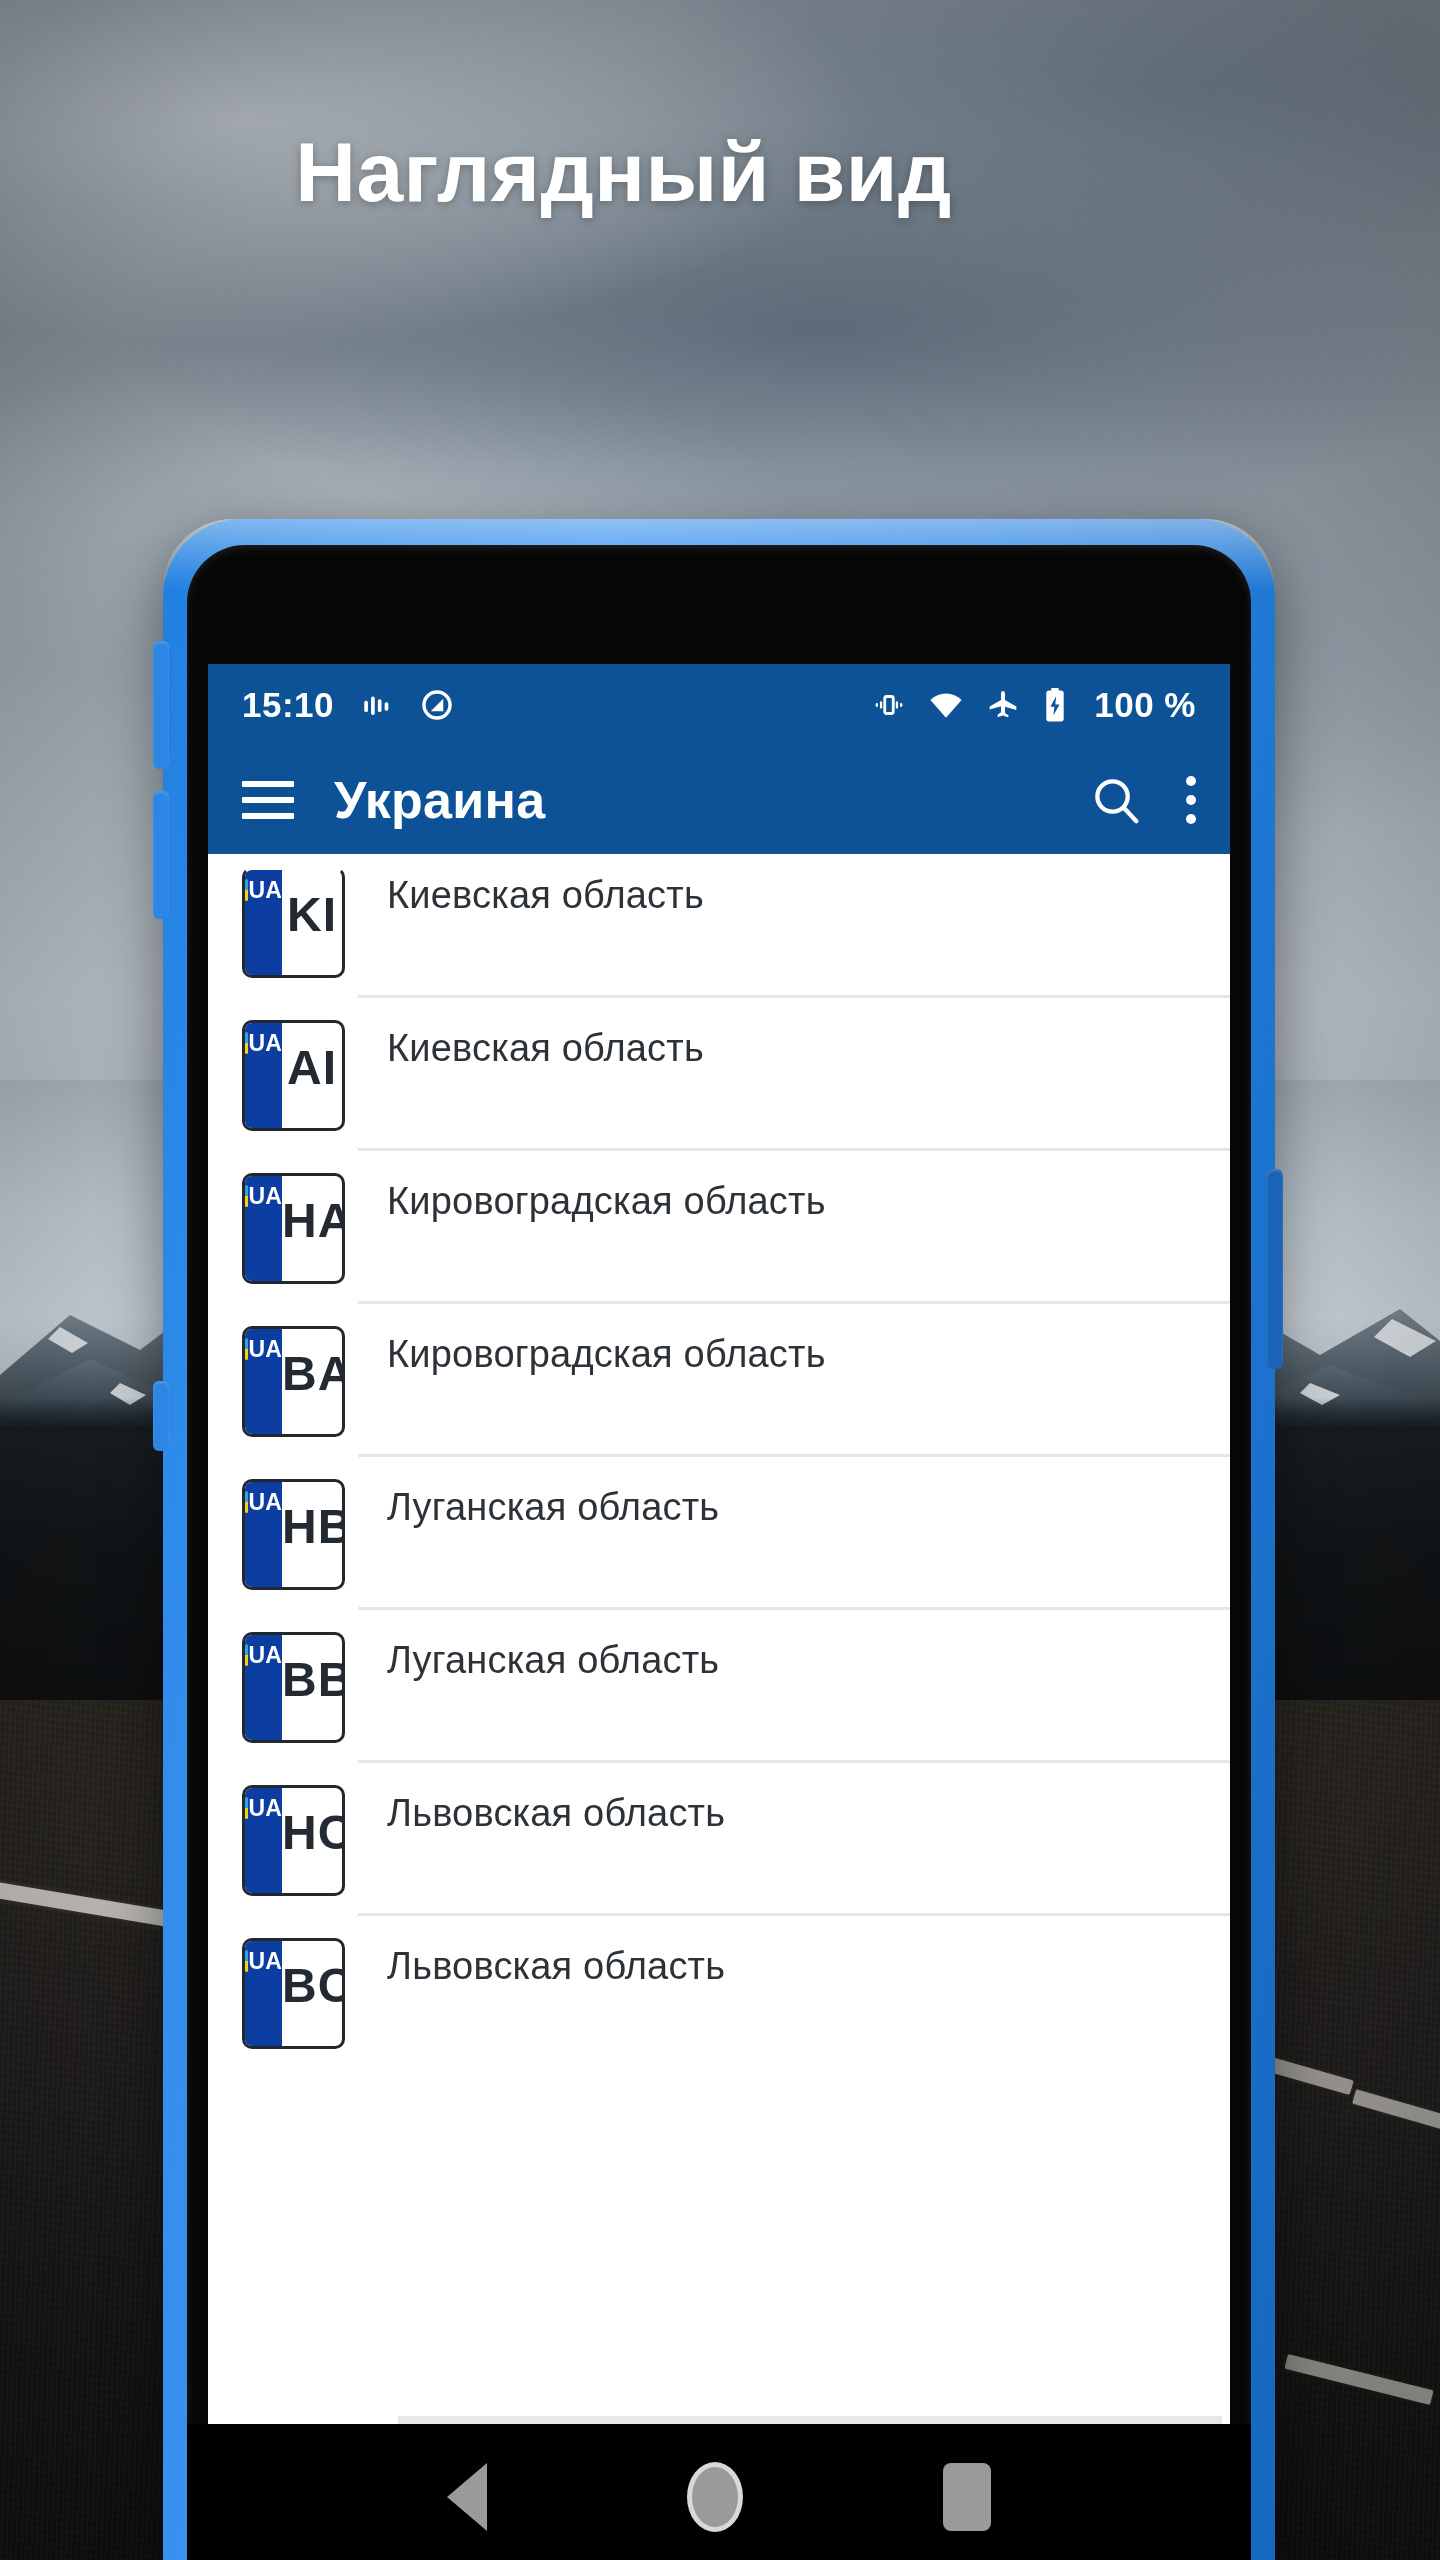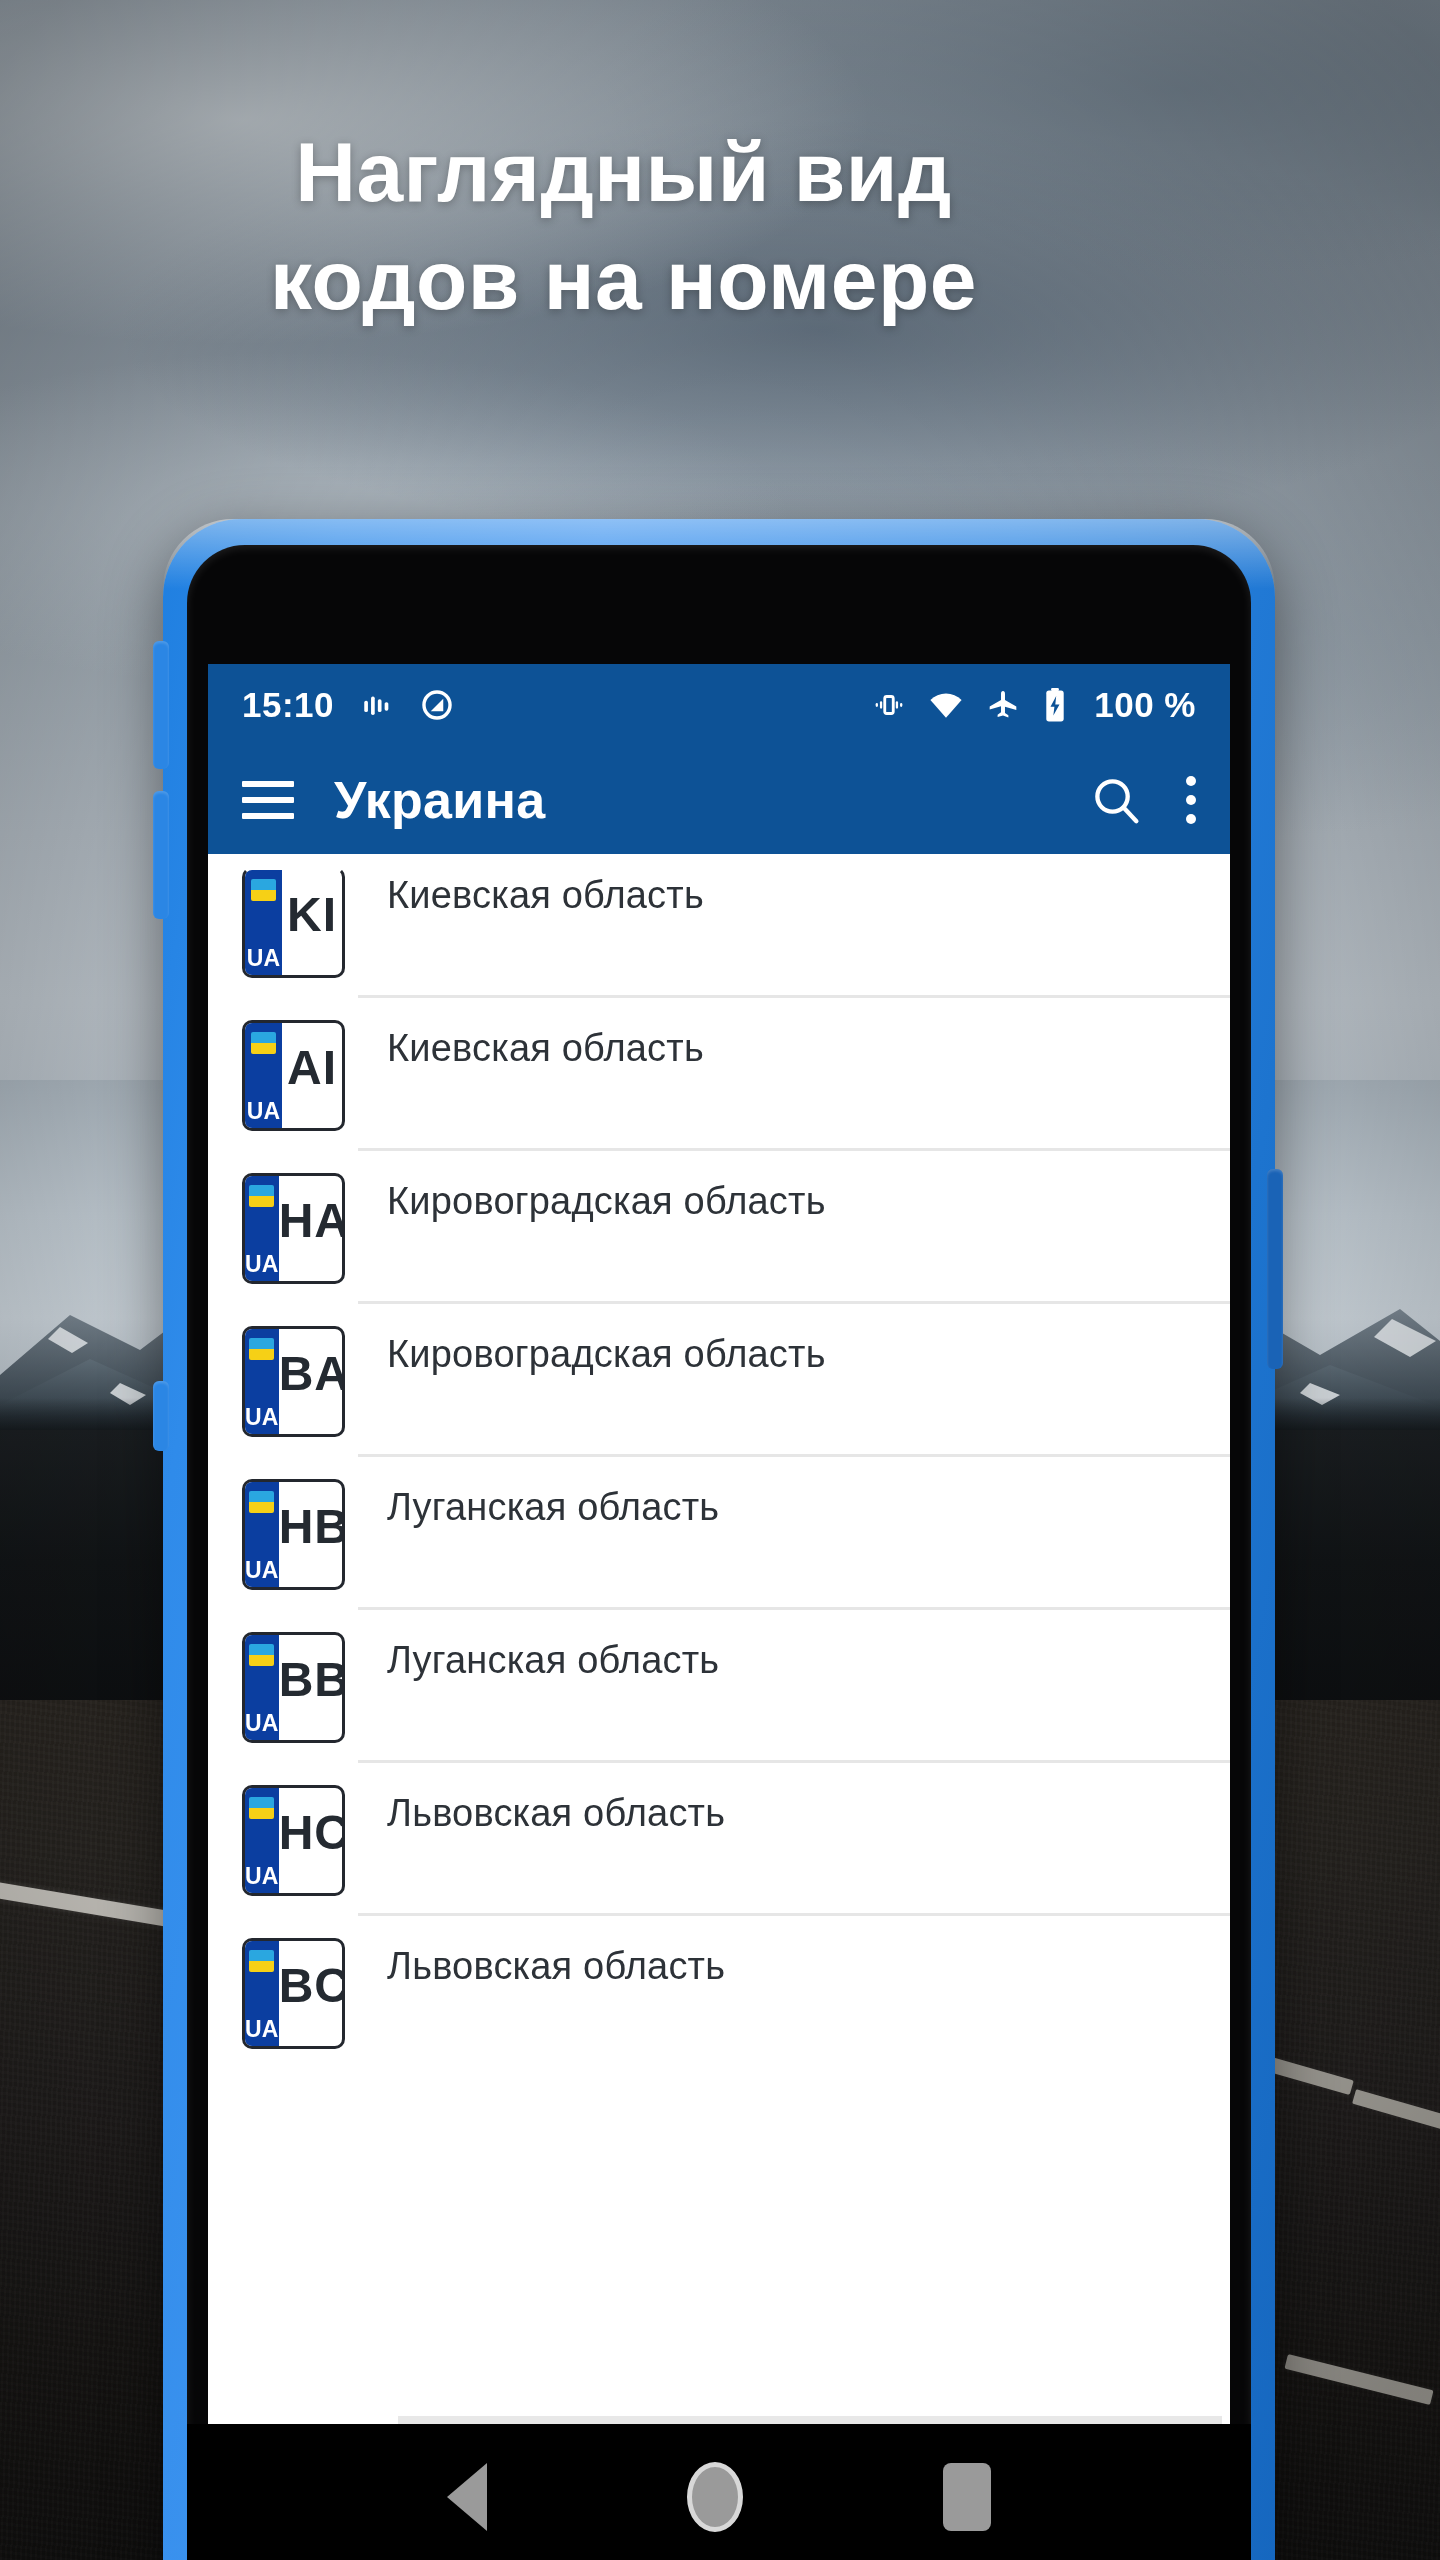--- a/index.html
+++ b/index.html
@@ -167,22 +167,22 @@
   }
 
   
   .plate{
     width:103px;height:111px;border:3px solid #23272e;border-radius:10px;
     background:#fff;display:flex;overflow:hidden;flex:0 0 auto;
     box-sizing:border-box;
   }
   .row.first .plate{border-top-color:transparent;}
   .plate-band{
-    width:37px;background:#0b3ea0;display:flex;flex-direction:column;
-    align-items:center;justify-content:space-between;padding:9px 0 5px;box-sizing:border-box;
+    width:37px;background:#0b3ea0;display:flex;flex-direction:row;
+    justify-content:space-between;padding:9px 0 5px;box-sizing:border-box;
   }
   .plate-flag{width:25px;height:22px;border-radius:2px;overflow:hidden;}
   .plate-flag .up{height:11px;background:#2aa7e0;}
   .plate-flag .dn{height:11px;background:#f6d016;}
   .plate-ua{color:#fff;font-size:23px;font-weight:bold;letter-spacing:.2px;line-height:1;}
   .plate-code{
     flex:1;display:flex;align-items:center;justify-content:center;
     font-size:48px;font-weight:bold;color:#242a31;letter-spacing:1px;
     font-family:"Liberation Sans", sans-serif;
     padding-bottom:16px;
@@ -269,21 +269,20 @@
 
     <div class="dash" style="left:1236px;top:2064px;width:118px;transform:rotate(16deg);"></div>
     <div class="dash" style="left:1352px;top:2104px;width:110px;transform:rotate(16deg);"></div>
     <div class="dash" style="left:1284px;top:2372px;width:150px;transform:rotate(14deg);"></div>
 
     <div class="vignette"></div>
   </div>
 
   <div class="headline">
     <div>Наглядный вид</div>
-    <div>кодов на номере</div>
   </div>
 
   <div class="phone">
     <div class="phone-body"></div>
     <div class="phone-gloss"></div>
 
     <div class="btn-side btn-vol-up"></div>
     <div class="btn-side btn-vol-dn"></div>
     <div class="btn-side btn-vol-3"></div>
     <div class="btn-side btn-power"></div>

